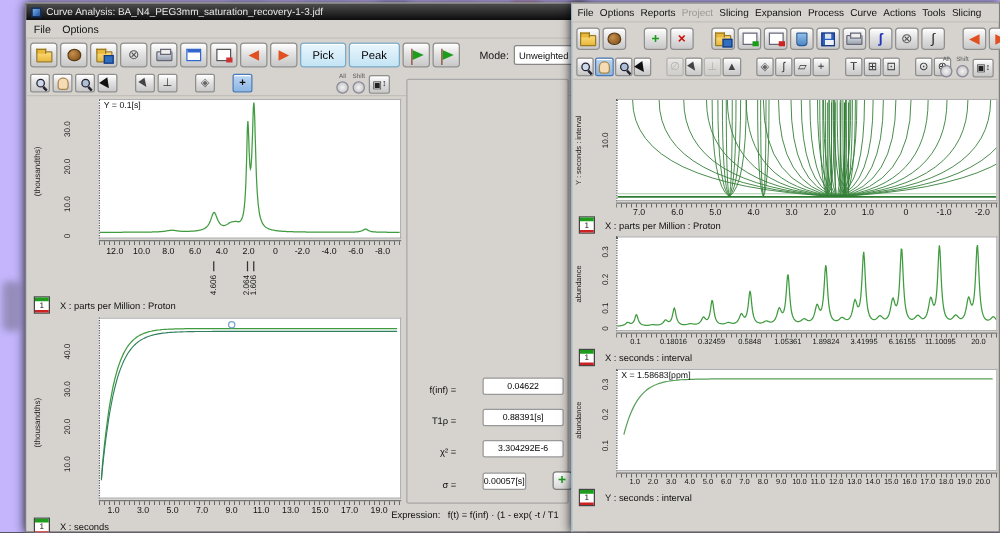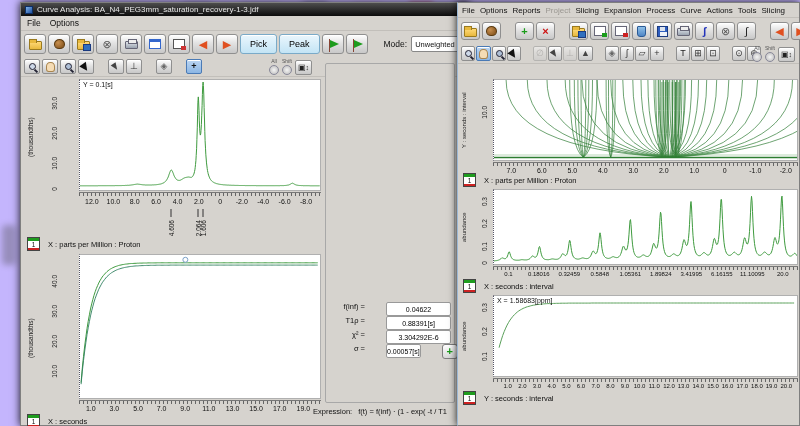--- a/index.html
+++ b/index.html
@@ -84,21 +84,21 @@
   .pkline{width:1px;height:8px;background:#333;}
   .pklabel{font-size:6.5px;color:#111;margin-top:3px;}
   .pfoot{position:absolute;display:flex;align-items:center;gap:8px;font-size:7.5px;color:#111;}
   .badge{width:13px;height:14px;background:#fff;border:1px solid #444;display:flex;flex-direction:column;flex:0 0 auto;}
   .badge .bt{height:3px;background:#1e9c1e;}
   .badge .bb{height:3px;background:#cc2222;}
   .badge .bn{flex:1;font-size:6.5px;line-height:7px;text-align:center;color:#111;}
   
   .fitpanel{position:absolute;left:304px;top:60px;width:130px;height:340px;border:1px solid #a8a8a8;border-radius:2px;background:#d6d3ce;}
   .fitrows{position:absolute;top:238px;left:3px;right:3px;}
-  .fitrow{display:flex;align-items:flex-start;gap:21px;}
+  .fitrow{display:flex;align-items:flex-end;gap:21px;margin-bottom:11px;}
   .flab{width:36px;text-align:right;font-size:7.5px;color:#111;flex:0 0 auto;}
   .ffield{flex:1;height:14px;background:#fff;border:1px solid #999;border-radius:2px;font-size:7px;display:flex;align-items:center;justify-content:center;}
   .plusbtn{width:16px;height:15px;border:1px solid #7f7f7f;border-radius:3px;background:linear-gradient(#fff,#d8d8d8);color:#1a9c1a;font-weight:bold;font-size:11px;line-height:11px;padding:0;flex:0 0 auto;}
   .exprrow{position:absolute;left:292px;top:404px;width:170px;display:flex;gap:6px;font-size:7.5px;color:#111;white-space:nowrap;overflow:hidden;}
   
   .bottombar{position:absolute;left:0;top:398px;width:341px;height:25px;border-top:1px solid #9a9a9a;display:flex;align-items:center;gap:2px;padding:0 4px;font-size:8px;color:#111;}
   .combo{display:flex;align-items:center;background:#fff;border:1px solid #888;border-radius:2px;height:15px;font-size:7.5px;padding:0 2px;}
   .combo .sp{margin-left:auto;font-size:7px;color:#555;border-left:1px solid #bbb;padding-left:1px;}
   .field{background:#fff;border:1px solid #888;border-radius:2px;height:15px;font-size:7.5px;display:flex;align-items:center;padding:0 3px;}
   .sbtn{height:15px;min-width:12px;border:1px solid #8f8f8f;border-radius:2px;background:linear-gradient(#fff,#ccc);font-size:7.5px;display:flex;align-items:center;justify-content:center;padding:0 2px;}

